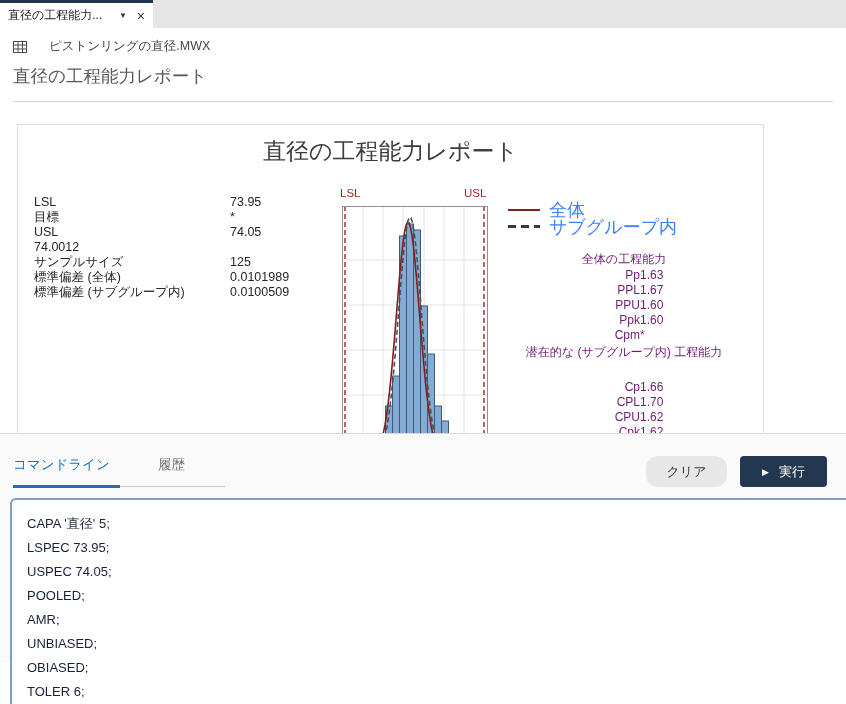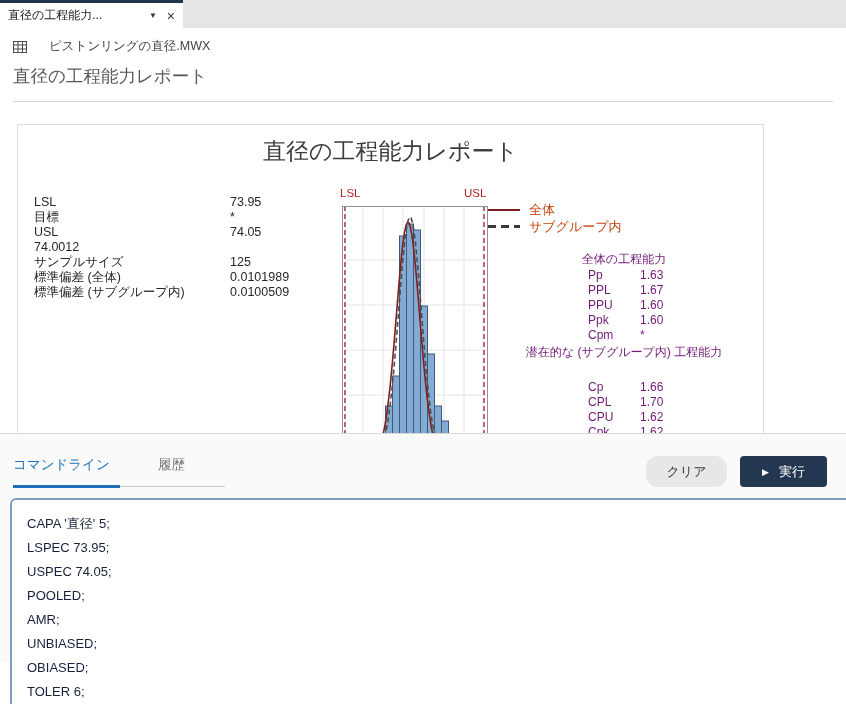--- a/index.html
+++ b/index.html
@@ -1,21 +1,21 @@
 <!DOCTYPE html>
 <html><head>
 <meta charset="utf-8">
 <style>
   * { margin:0; padding:0; box-sizing:border-box; }
   html,body { width:846px; height:704px; overflow:hidden; background:#fff;
     font-family:"Liberation Sans","DejaVu Sans",sans-serif; }
 
   
   .tabbar { position:relative; height:28px; background:#e5e5e5; }
-  .doc-tab { position:absolute; left:0; top:0; width:183px; height:28px; background:#fff;
+  .doc-tab { position:absolute; left:0; top:0; width:153px; height:28px; background:#fff;
     border-top:3px solid #22344e; display:flex; align-items:center; padding:0 8px; cursor:default; }
   .doc-tab-label { flex:1; font-size:12px; color:#222; white-space:nowrap; overflow:hidden; }
   .tab-caret { font-size:8px; color:#333; margin:0 4px; }
   .tab-close { font-size:14px; color:#333; margin-left:6px; line-height:1; }
 
   
   .content-header { padding:10px 13px 0 13px; background:#fff; }
   .ws-row { display:flex; align-items:center; gap:22px; font-size:12.5px; color:#444; }
   .ws-icon svg { display:block; }
   .page-title { font-size:17.5px; font-weight:400; color:#595959; margin-top:9px; }
@@ -31,29 +31,29 @@
   .proc-row { display:flex; line-height:15px; }
   .proc-label { width:196px; white-space:nowrap; }
   .proc-value { white-space:nowrap; }
 
   .chart-wrap { position:absolute; left:324px; top:62px; width:146px; height:247px; }
   .spec-label { position:absolute; top:0; font-size:11.5px; color:#ab1f24; }
   .lsl-label { left:-2px; }
   .usl-label { left:122px; }
   .chart-wrap svg { position:absolute; left:0; top:19px; }
 
-  .legend { position:absolute; left:470px; top:76px; font-size:13px; color:#c2410c; }
+  .legend { position:absolute; left:490px; top:76px; font-size:18px; color:#3b82f6; }
   .legend-item { display:flex; align-items:center; gap:9px; height:17px; }
   .sw-overall { width:32px; height:0; border-top:2px solid #801f1f; }
   .sw-within { width:32px; height:3px;
     background:repeating-linear-gradient(90deg,#3a3a3a 0 8px,transparent 8px 13px); }
 
   .stats { position:absolute; left:470px; top:127px; width:272px; font-size:12px; color:#701a75; }
   .stats-header { text-align:center; line-height:15px; }
-  .stats-rows { margin-top:1px; }
+  .stats-rows { margin-top:1px;text-align:right; }
   .stat-row { display:flex; line-height:15px; padding-left:100px; }
   .stat-label { width:52px; }
   .within-header { margin-top:2px; }
   .within-rows { margin-top:20px; }
 
   
   .cmd-panel { position:absolute; left:0; top:433px; width:846px; height:229px;
     background:#fafafa; border-top:1px solid #d9d9d9; }
   .cmd-tabs { position:absolute; left:13px; top:22px; width:212px; display:flex;
     border-bottom:1px solid #ccc; }

